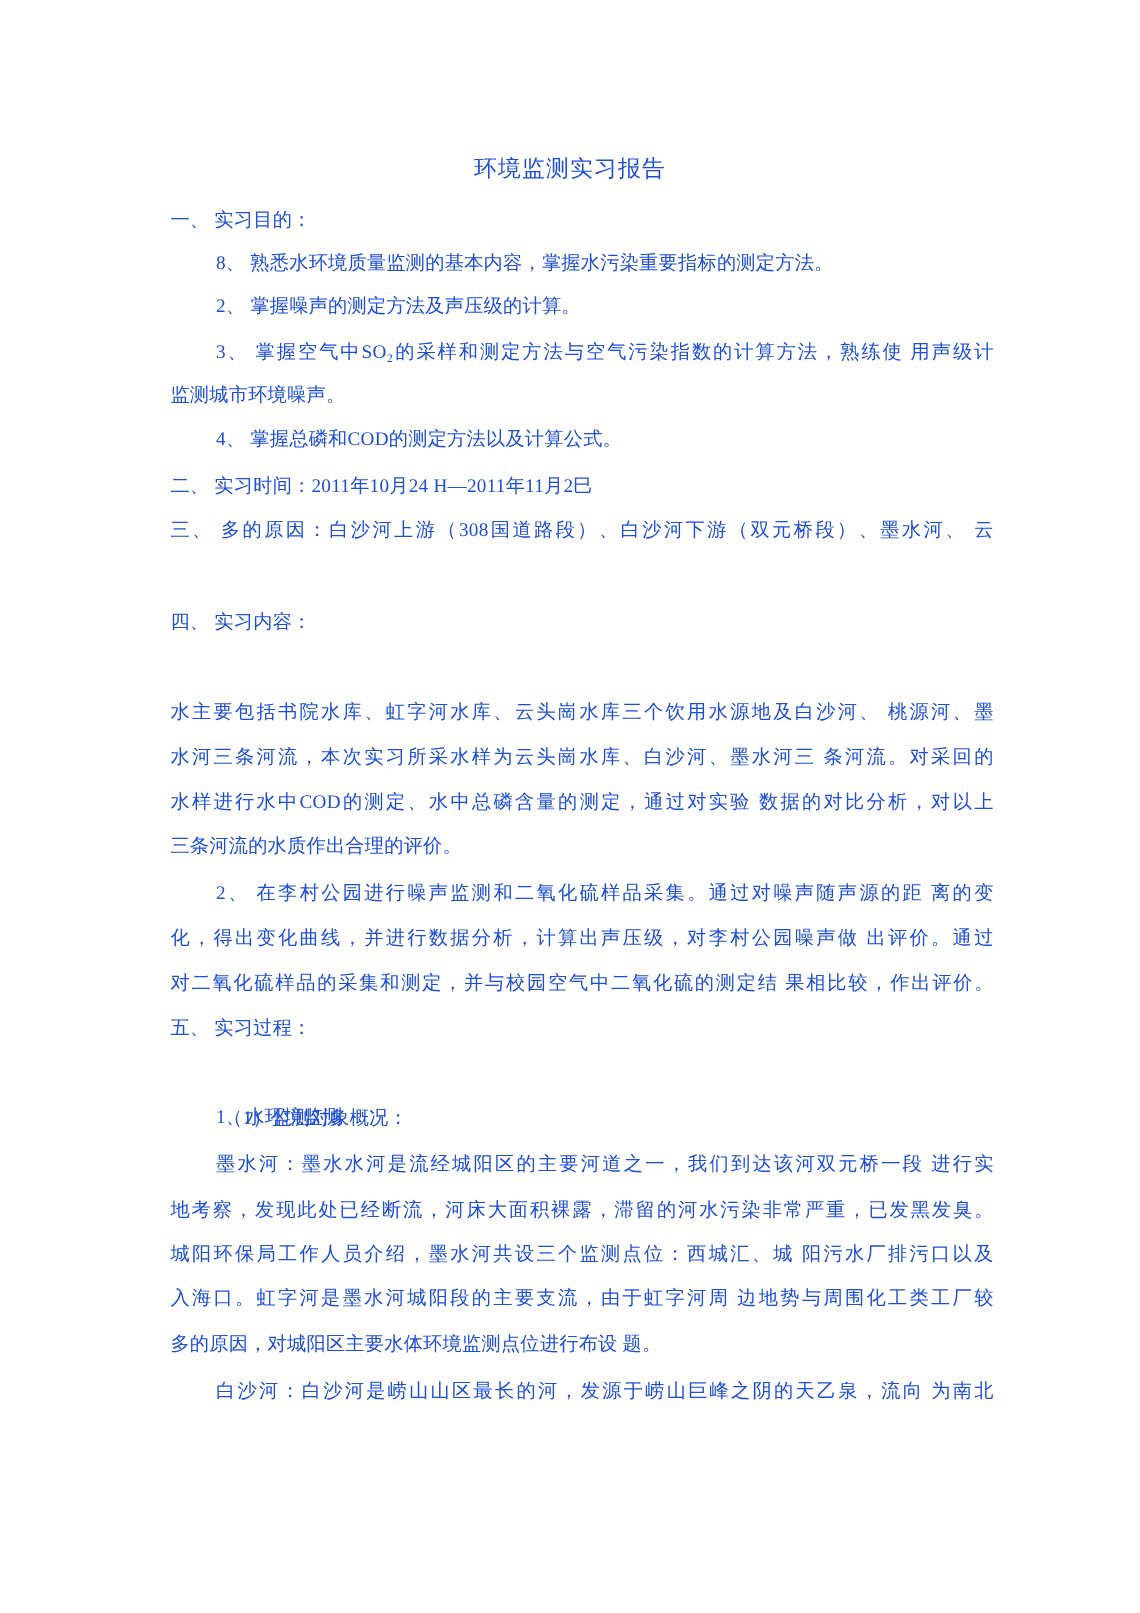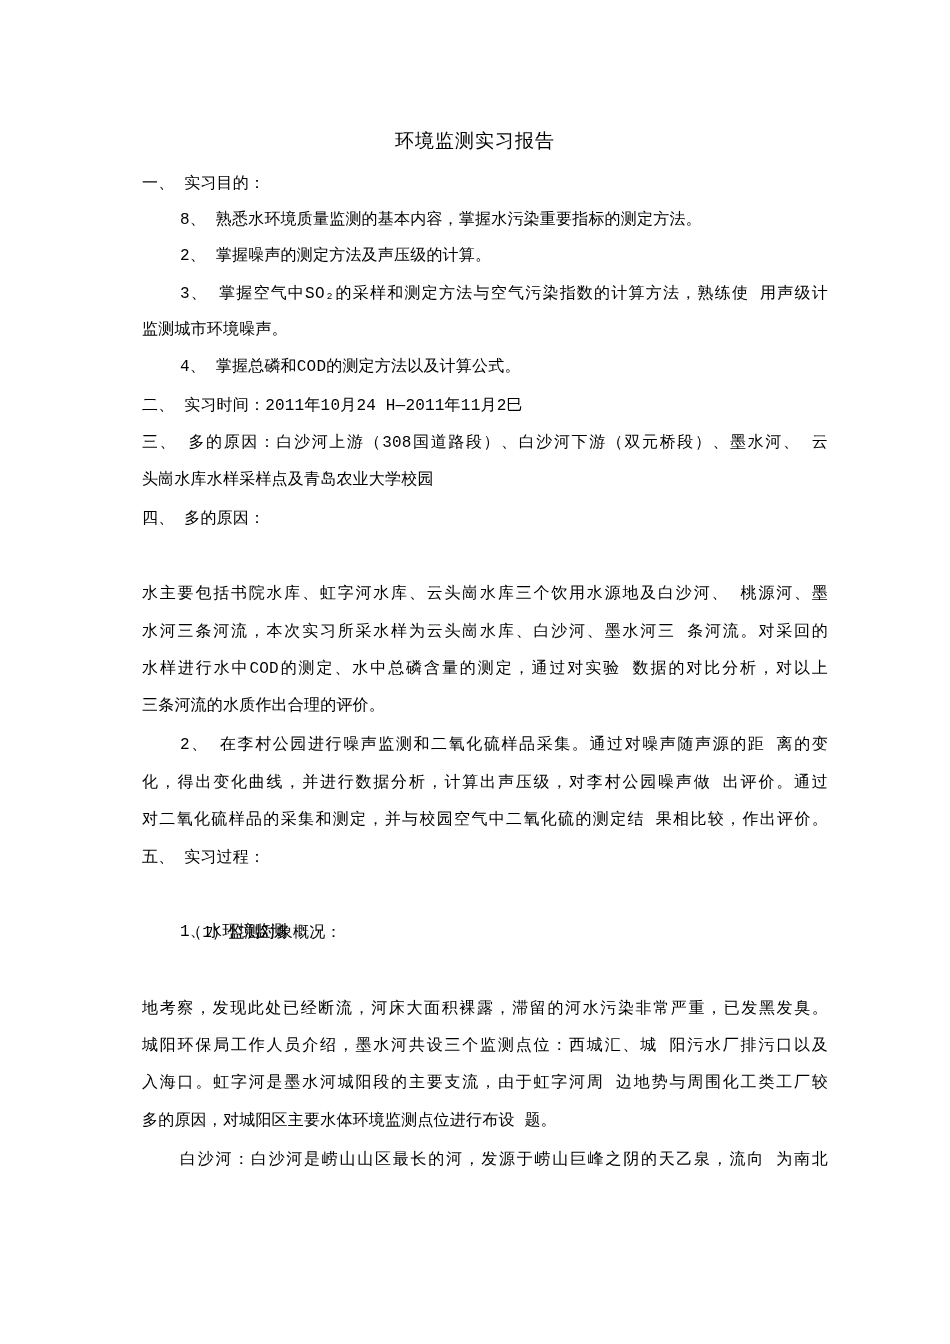--- a/index.html
+++ b/index.html
@@ -1,20 +1,20 @@
 <!DOCTYPE html>
 <html><head>
   <meta charset="utf-8">
   <style>
     html, body { margin: 0; padding: 0; background: #ffffff; }
     body { width: 950px; height: 1344px; position: relative; overflow: hidden; }
     .page {
       position: absolute; left: 0; top: 0; width: 950px; height: 1344px;
-      background: #ffffff; color: #000000;
-      font-family: Liberation Mono, monospace;
+      background: #ffffff; color: #1d4ed8;
+      font-family: Liberation Serif, serif;
     }
     .line {
       position: absolute; left: 142px; width: 686px;
       font-size: 16px; line-height: 22px; white-space: nowrap;
       text-align: justify; text-align-last: justify; letter-spacing: 0.2px;
     }
     .line.last { text-align-last: left; }
     .title {
       position: absolute; left: 0; width: 950px; top: 130px;
       text-align: center; font-size: 19px; line-height: 24px; letter-spacing: 1px;
@@ -29,30 +29,30 @@
   <div class="title">环境监测实习报告</div>
 
   <div class="line last" style="top:173px">一、 实习目的：</div>
   <div class="line ind last" style="top:209px">8、 熟悉水环境质量监测的基本内容，掌握水污染重要指标的测定方法。</div>
   <div class="line ind last" style="top:245px">2、 掌握噪声的测定方法及声压级的计算。</div>
   <div class="line ind" style="top:283px">3、 掌握空气中SO₂的采样和测定方法与空气污染指数的计算方法，熟练使 用声级计</div>
   <div class="line last" style="top:319px">监测城市环境噪声。</div>
   <div class="line ind last" style="top:356px">4、 掌握总磷和COD的测定方法以及计算公式。</div>
   <div class="line last" style="top:395px">二、 实习时间：2011年10月24 H—2011年11月2巳</div>
   <div class="line" style="top:432px">三、 多的原因：白沙河上游（308国道路段）、白沙河下游（双元桥段）、墨水河、 云</div>
-  <div class="line last" style="top:469px">头崗水库水样采样点及青岛农业大学校园</div>
-  <div class="line last" style="top:508px">四、 多的原因：</div>
+  <div class="line last" style="top:508px">四、 实习内容：</div>
   <div class="line" style="top:583px">水主要包括书院水库、虹字河水库、云头崗水库三个饮用水源地及白沙河、 桃源河、墨</div>
   <div class="line" style="top:621px">水河三条河流，本次实习所采水样为云头崗水库、白沙河、墨水河三 条河流。对采回的</div>
   <div class="line" style="top:658px">水样进行水中COD的测定、水中总磷含量的测定，通过对实验 数据的对比分析，对以上</div>
   <div class="line last" style="top:695px">三条河流的水质作出合理的评价。</div>
   <div class="line ind" style="top:734px">2、 在李村公园进行噪声监测和二氧化硫样品采集。通过对噪声随声源的距 离的变</div>
   <div class="line" style="top:772px">化，得出变化曲线，并进行数据分析，计算出声压级，对李村公园噪声做 出评价。通过</div>
   <div class="line" style="top:809px">对二氧化硫样品的采集和测定，并与校园空气中二氧化硫的测定结 果相比较，作出评价。</div>
   <div class="line last" style="top:847px">五、 实习过程：</div>
   <div class="line ind last" style="top:921px">1、水环境监测</div>
   <div class="line ind2 last" style="top:922px">（1）监测对象概况：</div>
+  <div class="line ind" style="top:960px">墨水河：墨水水河是流经城阳区的主要河道之一，我们到达该河双元桥一段 进行实</div>
   <div class="line" style="top:998px">地考察，发现此处已经断流，河床大面积裸露，滞留的河水污染非常严重，已发黑发臭。</div>
   <div class="line" style="top:1035px">城阳环保局工作人员介绍，墨水河共设三个监测点位：西城汇、城 阳污水厂排污口以及</div>
   <div class="line" style="top:1072px">入海口。虹字河是墨水河城阳段的主要支流，由于虹字河周 边地势与周围化工类工厂较</div>
   <div class="line last" style="top:1110px">多的原因，对城阳区主要水体环境监测点位进行布设 题。</div>
   <div class="line ind" style="top:1149px">白沙河：白沙河是崂山山区最长的河，发源于崂山巨峰之阴的天乙泉，流向 为南北</div>
 </div>
 
 </body></html>

